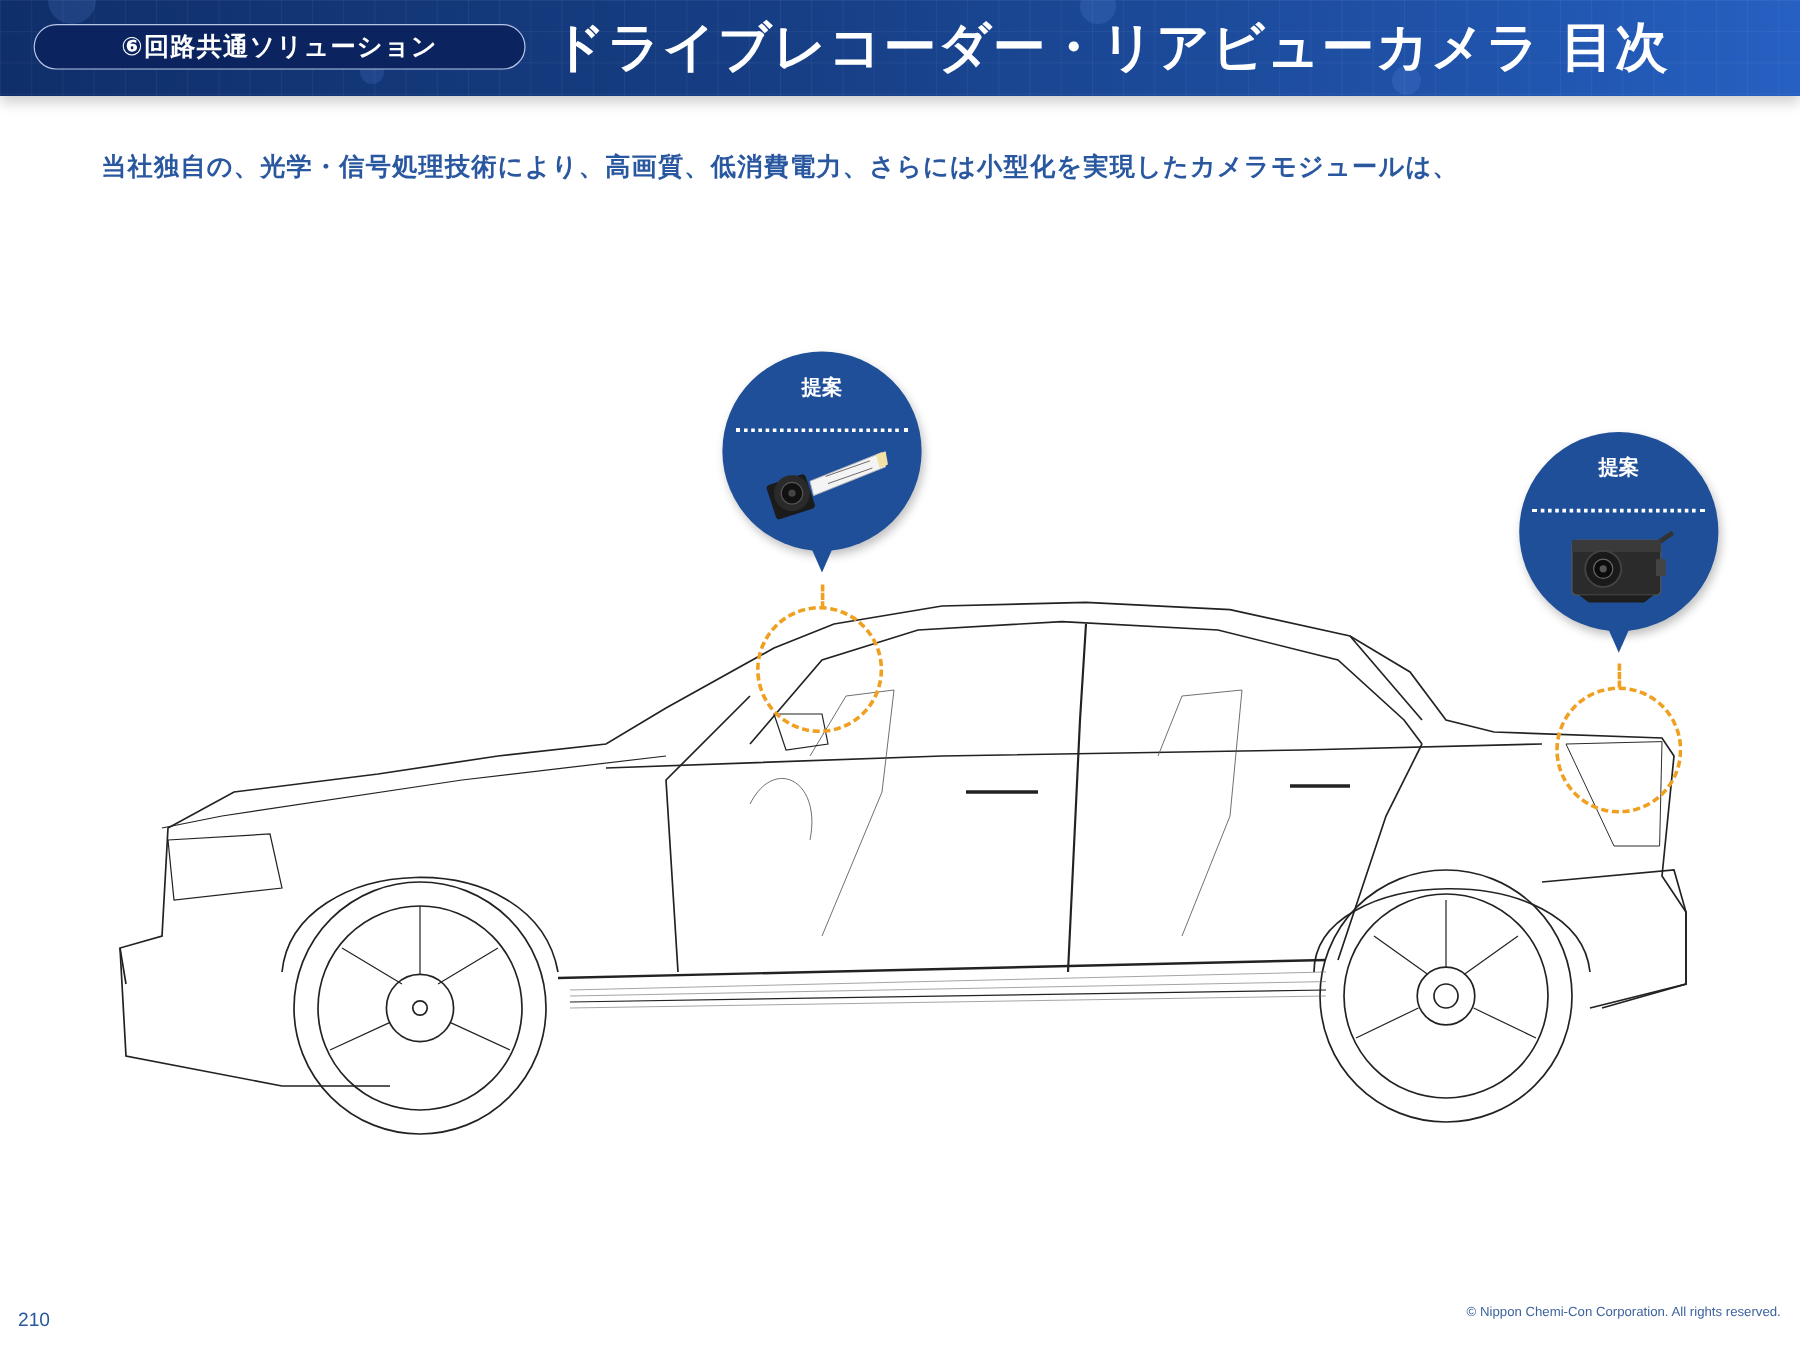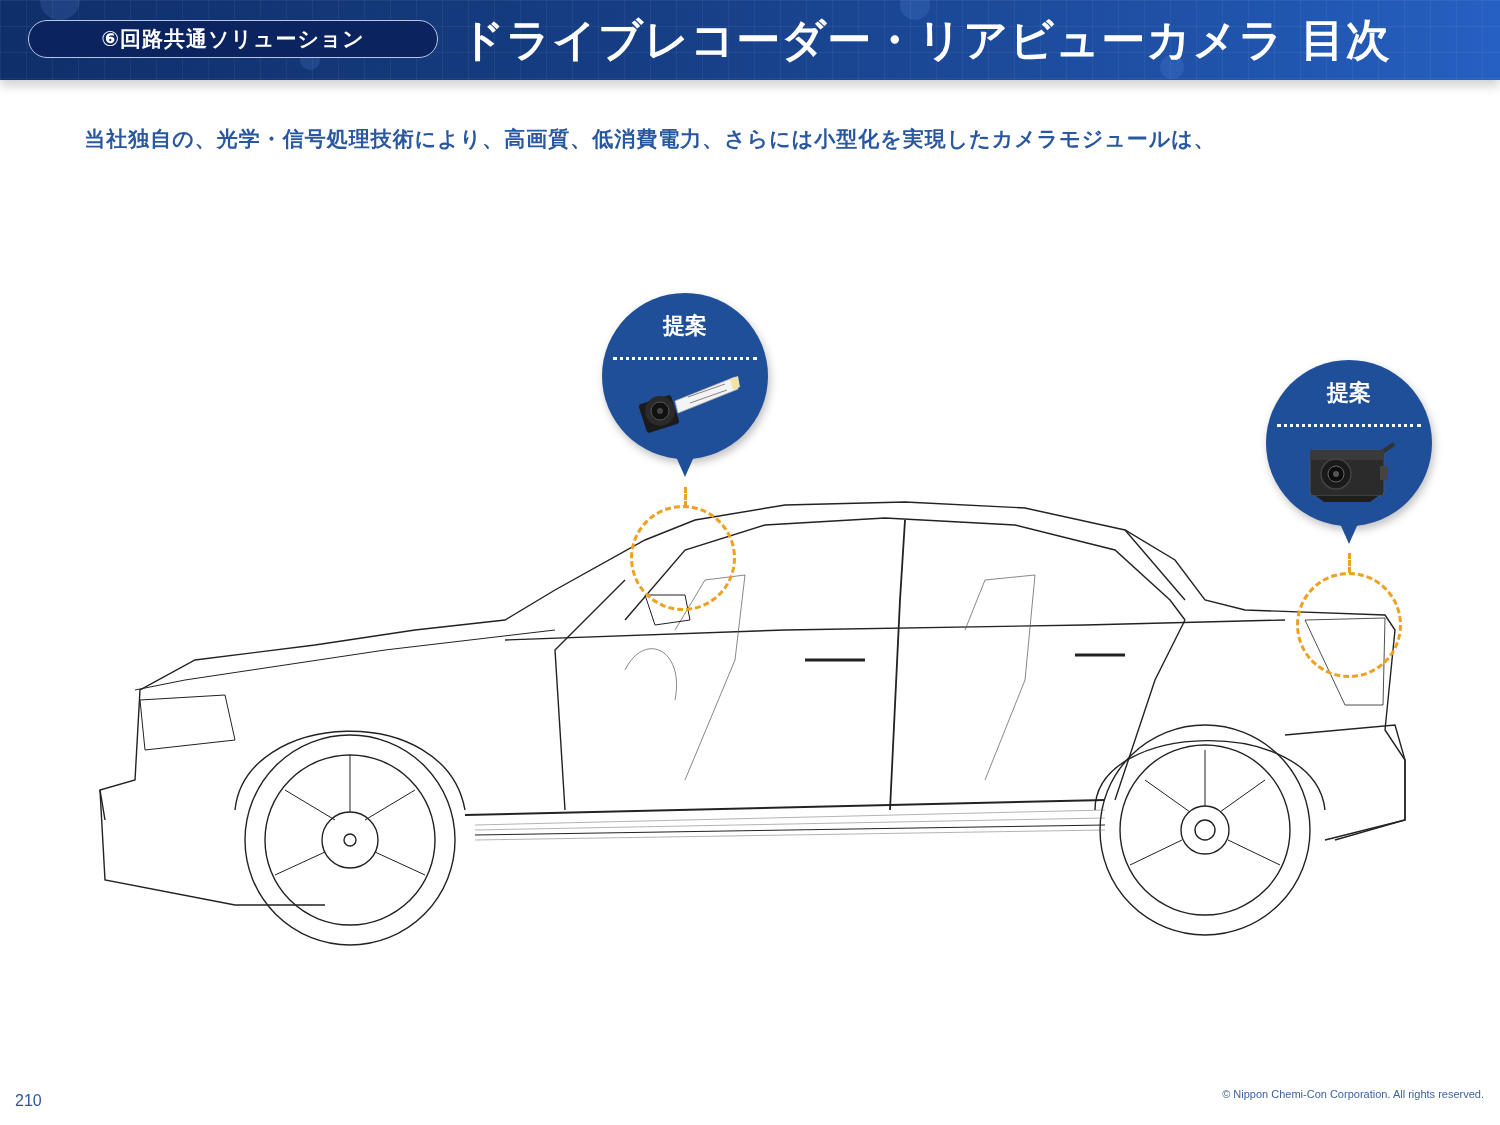--- a/index.html
+++ b/index.html
@@ -45,21 +45,21 @@
     position:absolute; width:166px; height:166px; border-radius:50%;
     background:#1f4f99; box-shadow: 2px 4px 8px rgba(0,0,0,0.25);
   }
   .bubble .tail {
     position:absolute; left:68px; top:150px; width:0; height:0;
     border-left:15px solid transparent; border-right:15px solid transparent;
     border-top:34px solid #1f4f99;
   }
   .bubble .label {
     position:absolute; left:0; top:18px; width:166px; text-align:center;
-    color:#ffffff; font-size:22px; font-weight:bold;
+    color:#ffffff; font-size:17px; font-weight:bold;
   }
   .bubble .sep {
     position:absolute; left:11px; top:64px; width:144px; height:0;
     border-top:3px dotted #ffffff;
   }
   .bubble .img { position:absolute; left:28px; top:78px; width:110px; height:70px; }
   .leader {
     position:absolute; width:0; border-left:3px dashed #f0a020;
   }
   .ring {

